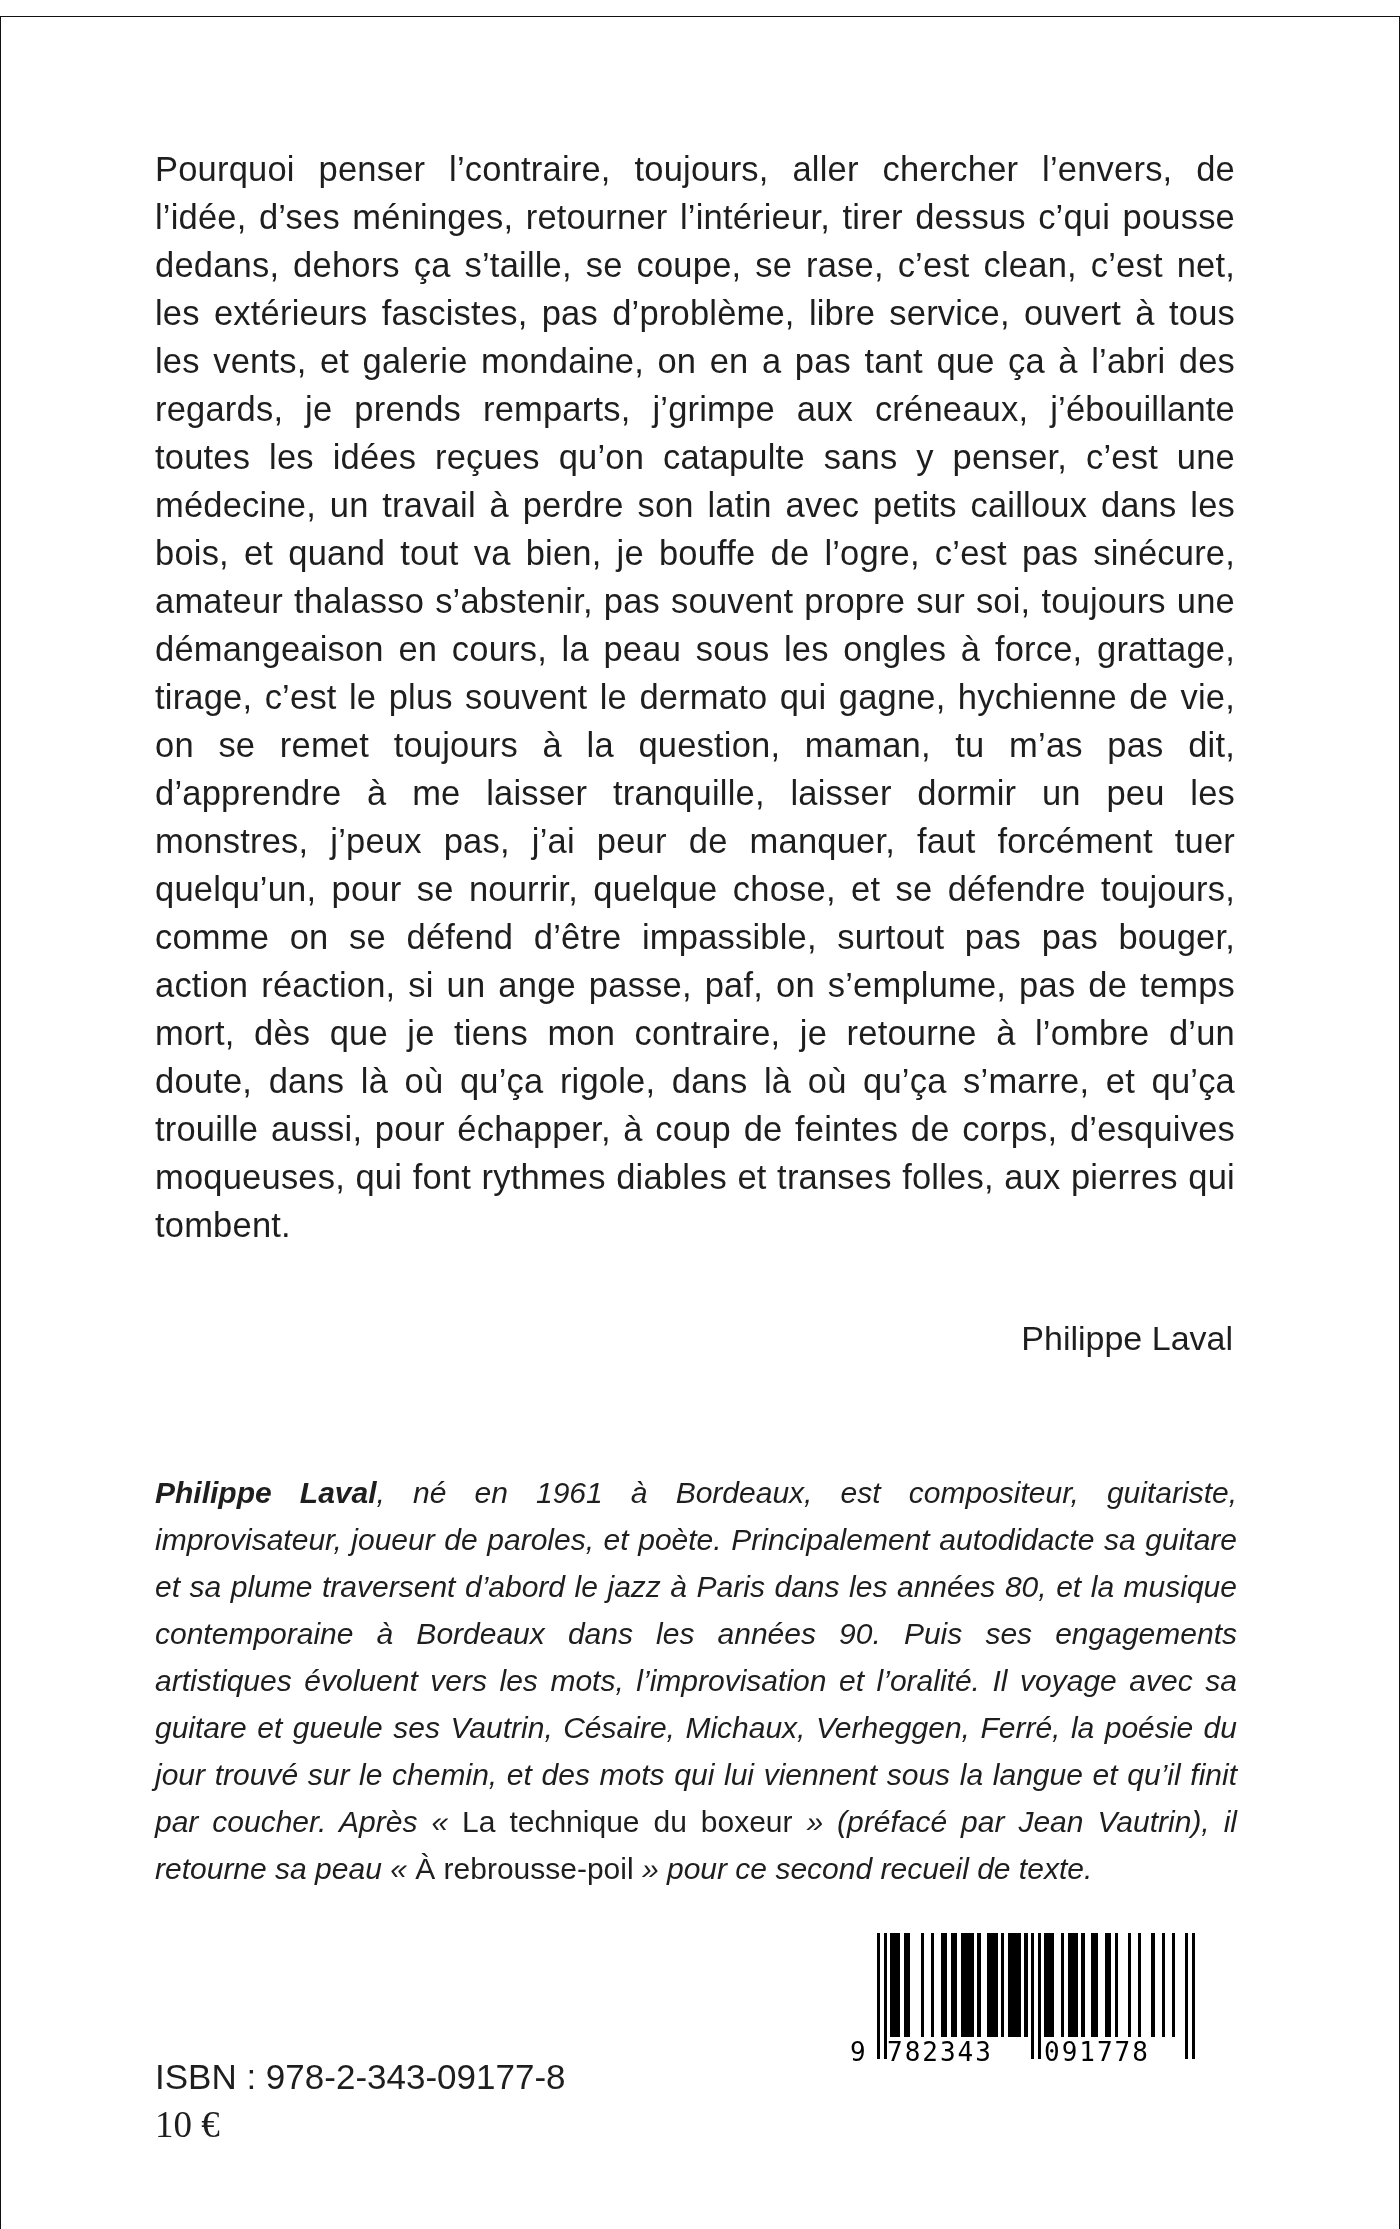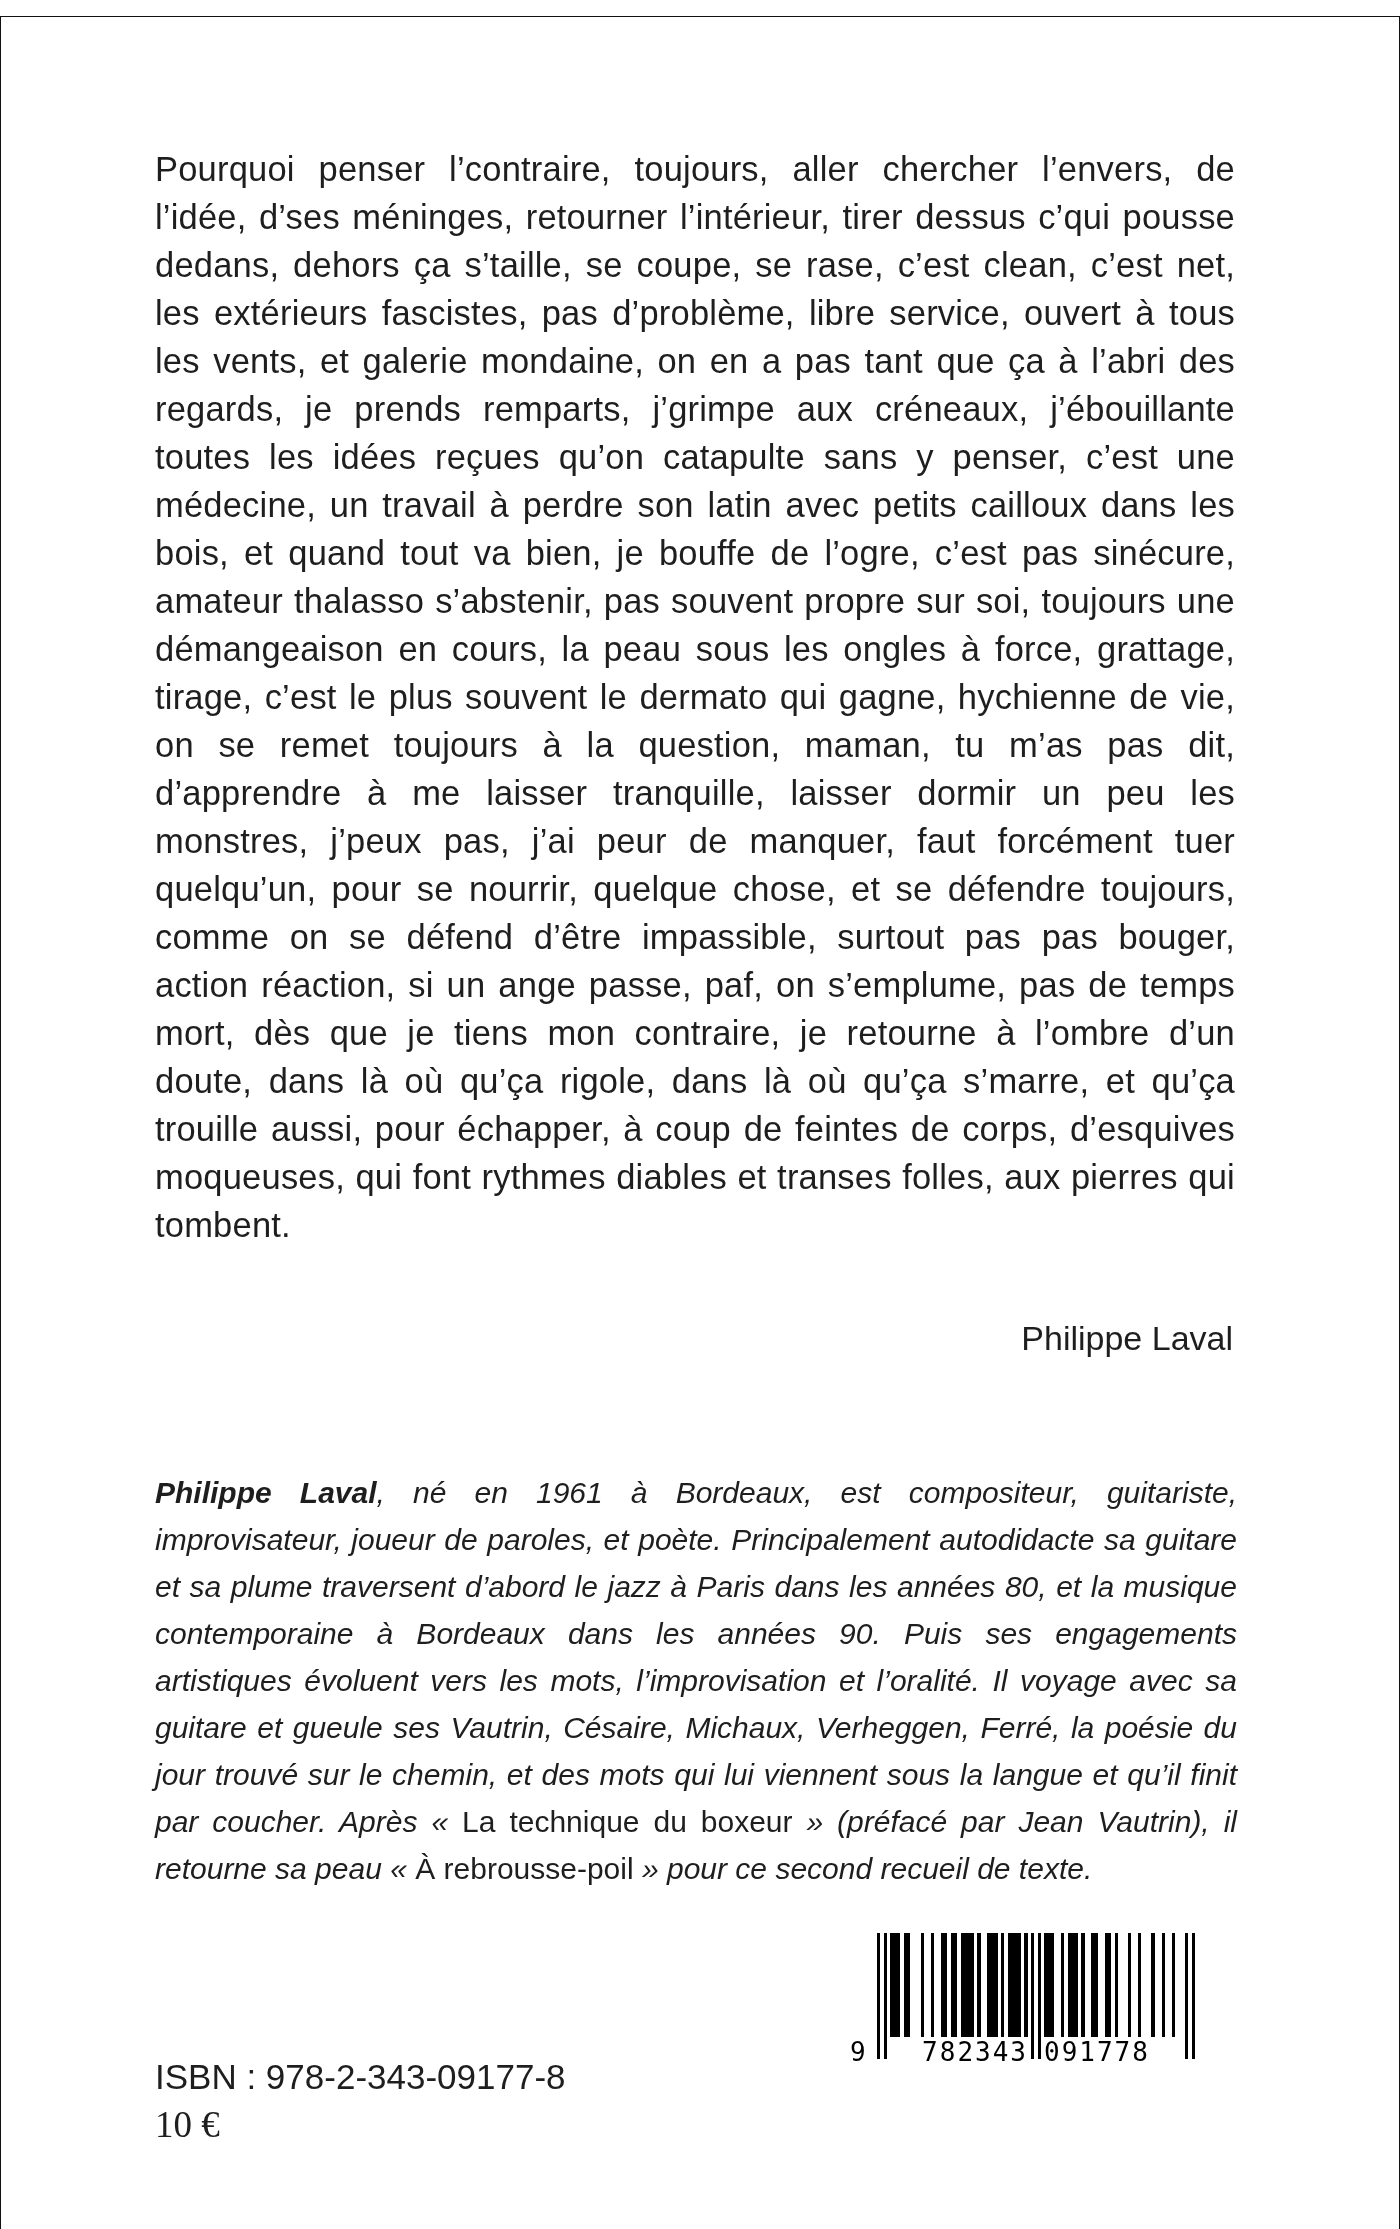--- a/index.html
+++ b/index.html
@@ -77,21 +77,21 @@
     left:0;
     top:102px;
     width:100%;
     height:32px;
     font-family:"DejaVu Sans Mono", monospace;
     font-size:26px;
     font-style:normal;
     color:#000000;
   }
   .bd-left  { position:absolute; left:-27px; top:2px; }
-  .bd-mid   { position:absolute; left:10px;  width:141px; top:2px; text-align:right; letter-spacing:2px; }
+  .bd-mid   { position:absolute; left:10px;  width:141px; top:2px; text-align:left; letter-spacing:2px; }
   .bd-right { position:absolute; left:167px; width:141px; top:2px; text-align:left; letter-spacing:2px; }
 </style>
 </head>
 <body>
 
 <div class="page">
 
   <div class="main-text">Pourquoi penser l’contraire, toujours, aller chercher l’envers, de l’idée, d’ses méninges, retourner l’intérieur, tirer dessus c’qui pousse dedans, dehors ça s’taille, se coupe, se rase, c’est clean, c’est net, les extérieurs fascistes, pas d’problème, libre service, ouvert à tous les vents, et galerie mondaine, on en a pas tant que ça à l’abri des regards, je prends remparts, j’grimpe aux créneaux, j’ébouillante toutes les idées reçues qu’on catapulte sans y penser, c’est une médecine, un travail à perdre son latin avec petits cailloux dans les bois, et quand tout va bien, je bouffe de l’ogre, c’est pas sinécure, amateur thalasso s’abstenir, pas souvent propre sur soi, toujours une démangeaison en cours, la peau sous les ongles à force, grattage, tirage, c’est le plus souvent le dermato qui gagne, hychienne de vie, on se remet toujours à la question, maman, tu m’as pas dit, d’apprendre à me laisser tranquille, laisser dormir un peu les monstres, j’peux pas, j’ai peur de manquer, faut forcément tuer quelqu’un, pour se nourrir, quelque chose, et se défendre toujours, comme on se défend d’être impassible, surtout pas pas bouger, action réaction, si un ange passe, paf, on s’emplume, pas de temps mort, dès que je tiens mon contraire, je retourne à l’ombre d’un doute, dans là où qu’ça rigole, dans là où qu’ça s’marre, et qu’ça trouille aussi, pour échapper, à coup de feintes de corps, d’esquives moqueuses, qui font rythmes diables et transes folles, aux pierres qui tombent.</div>
 
   <div class="signature">Philippe Laval</div>

